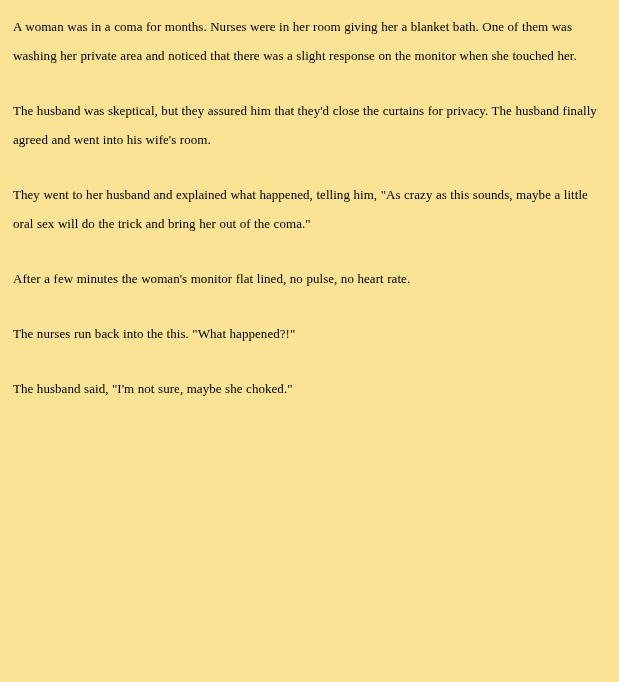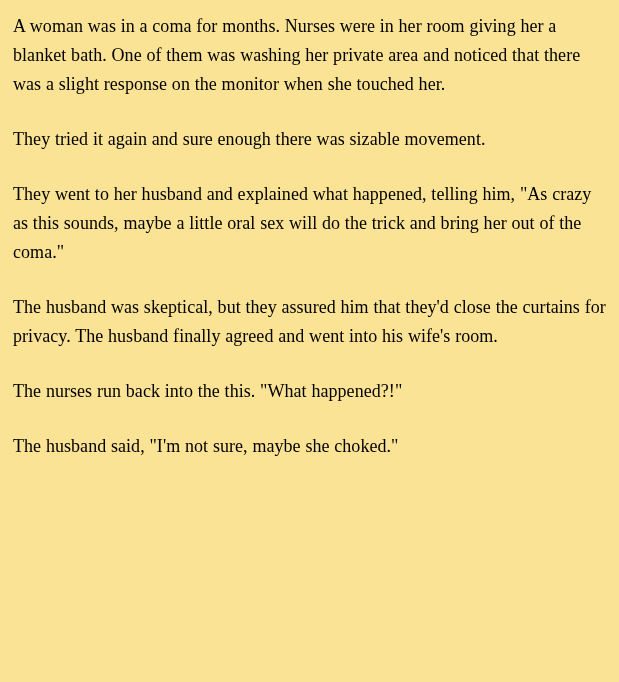--- a/index.html
+++ b/index.html
@@ -18,36 +18,36 @@
     width: 619px;
     height: 682px;
     background: #fbe396;
     padding: 12px 8px 10px 13px;
   }
   .joke-body {
     display: block;
   }
   .para {
     color: #000000;
-    font-size: 18px;
+    font-size: 13px;
     line-height: 29px;
     margin: 0 0 26px 0;
     text-align: left;
     letter-spacing: 0.05px;
     word-spacing: 0.2px;
   }
   .para:last-child {
     margin-bottom: 0;
   }
 </style>
 </head>
 <body>
 
 <div class="page">
   <div class="joke-body">
     <p class="para">A woman was in a coma for months. Nurses were in her room giving her a blanket bath. One of them was washing her private area and noticed that there was a slight response on the monitor when she touched her.</p>
-    <p class="para">They tried it again and sure enough there was sizable movement.</p>
+    <p class="para">The husband was skeptical, but they assured him that they'd close the curtains for privacy. The husband finally agreed and went into his wife's room.</p>
     <p class="para">They went to her husband and explained what happened, telling him, "As crazy as this sounds, maybe a little oral sex will do the trick and bring her out of the coma."</p>
-    <p class="para">The husband was skeptical, but they assured him that they'd close the curtains for privacy. The husband finally agreed and went into his wife's room.</p>
+    <p class="para">After a few minutes the woman's monitor flat lined, no pulse, no heart rate.</p>
     <p class="para">The nurses run back into the this. "What happened?!"</p>
     <p class="para">The husband said, "I'm not sure, maybe she choked."</p>
   </div>
 </div>
 
 </body></html>

